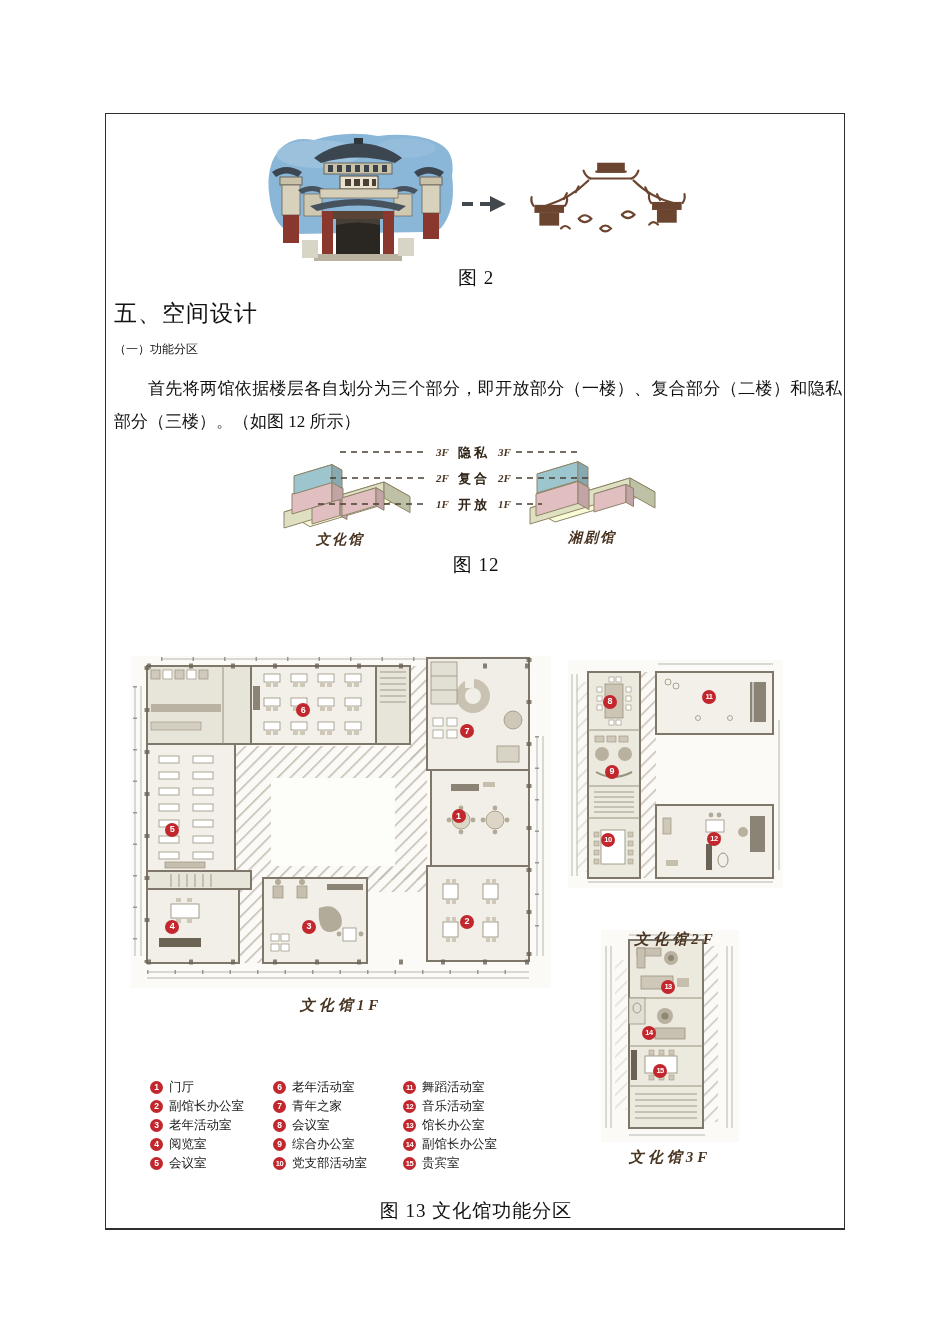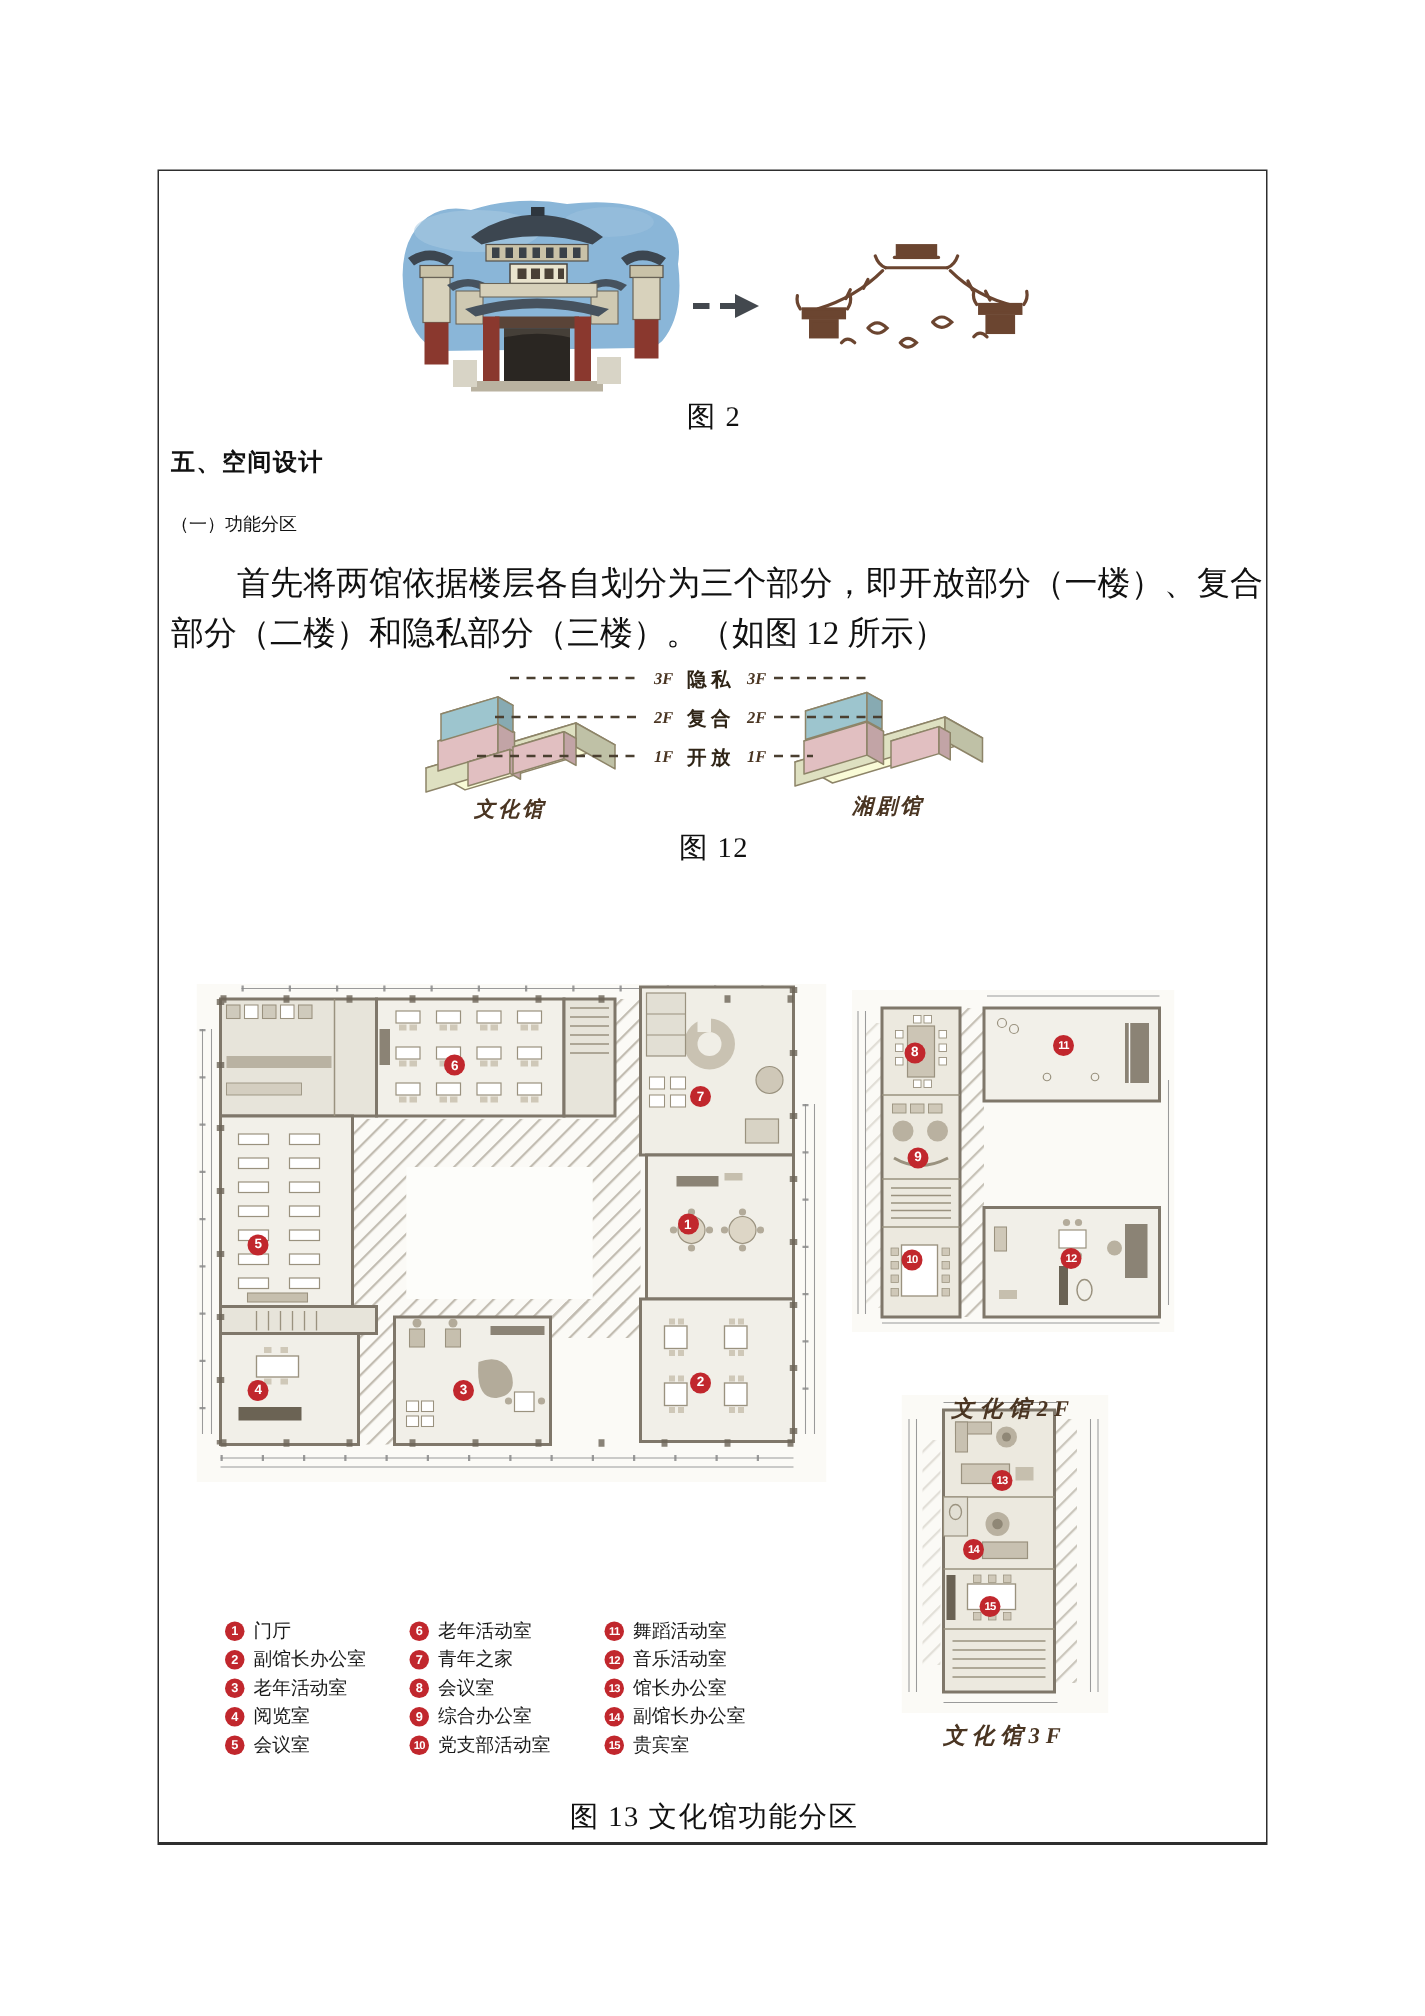--- a/index.html
+++ b/index.html
@@ -11,24 +11,24 @@
 
   
   .fig11 { position:absolute; left:0; top:0; width:740px; height:180px; }
   .painting { position:absolute; left:150px; top:14px; width:205px; height:136px; }
   .arrow-wrap { position:absolute; left:354px; top:80px; width:48px; height:20px; }
   .sketch { position:absolute; left:420px; top:40px; width:168px; height:98px; }
   .fig-cap { position:absolute; width:100%; text-align:center; font-size:19px; letter-spacing:1px; }
   .fig11 .fig-cap { top:151px; }
 
   
-  .heading { position:absolute; left:8px; top:184px; font-size:16px; font-weight:700;
+  .heading { position:absolute; left:8px; top:184px; font-size:23px; font-weight:400;
     font-family:"Liberation Sans","DejaVu Sans",sans-serif; letter-spacing:1px; }
   .subheading { position:absolute; left:8px; top:227px; font-size:12px; }
-  .para { position:absolute; left:8px; width:728px; font-size:22px; line-height:33px;
+  .para { position:absolute; left:8px; width:728px; font-size:17px; line-height:33px;
     text-align:justify; text-indent:2em; }
   .para1 { top:258px; }
   .para2 { top:470px; }
 
   
   .fig12 { position:absolute; left:0; top:320px; width:740px; height:145px; }
   .fig12 svg { position:absolute; left:172px; top:0; }
   .fig12 .fig-cap { top:118px; }
 
   
@@ -584,20 +584,21 @@
           <line x1="34" y1="176" x2="96" y2="176"></line>
             <line x1="34" y1="182" x2="96" y2="182"></line>
           <line x1="34" y1="188" x2="96" y2="188"></line>
         </g>
       </svg>
     <div class="marker m2" style="left: 48.6%; top: 26.9%;">13</div>
         <div class="marker m2" style="left: 34.8%; top: 48.6%;">14</div>
         <div class="marker m2" style="left: 42.8%; top: 66.5%;">15</div>
       </div>
 
+    <div class="plan-cap cap1">文化馆1F</div>
     <div class="plan-cap cap2">文化馆2F</div>
     <div class="plan-cap cap3">文化馆3F</div>
 
     <div class="legend" id="legend">
         <div class="legend-col">
           <div class="legend-item">
             <span class="badge">1</span>
             <span>门厅</span>
           </div>
           <div class="legend-item">

